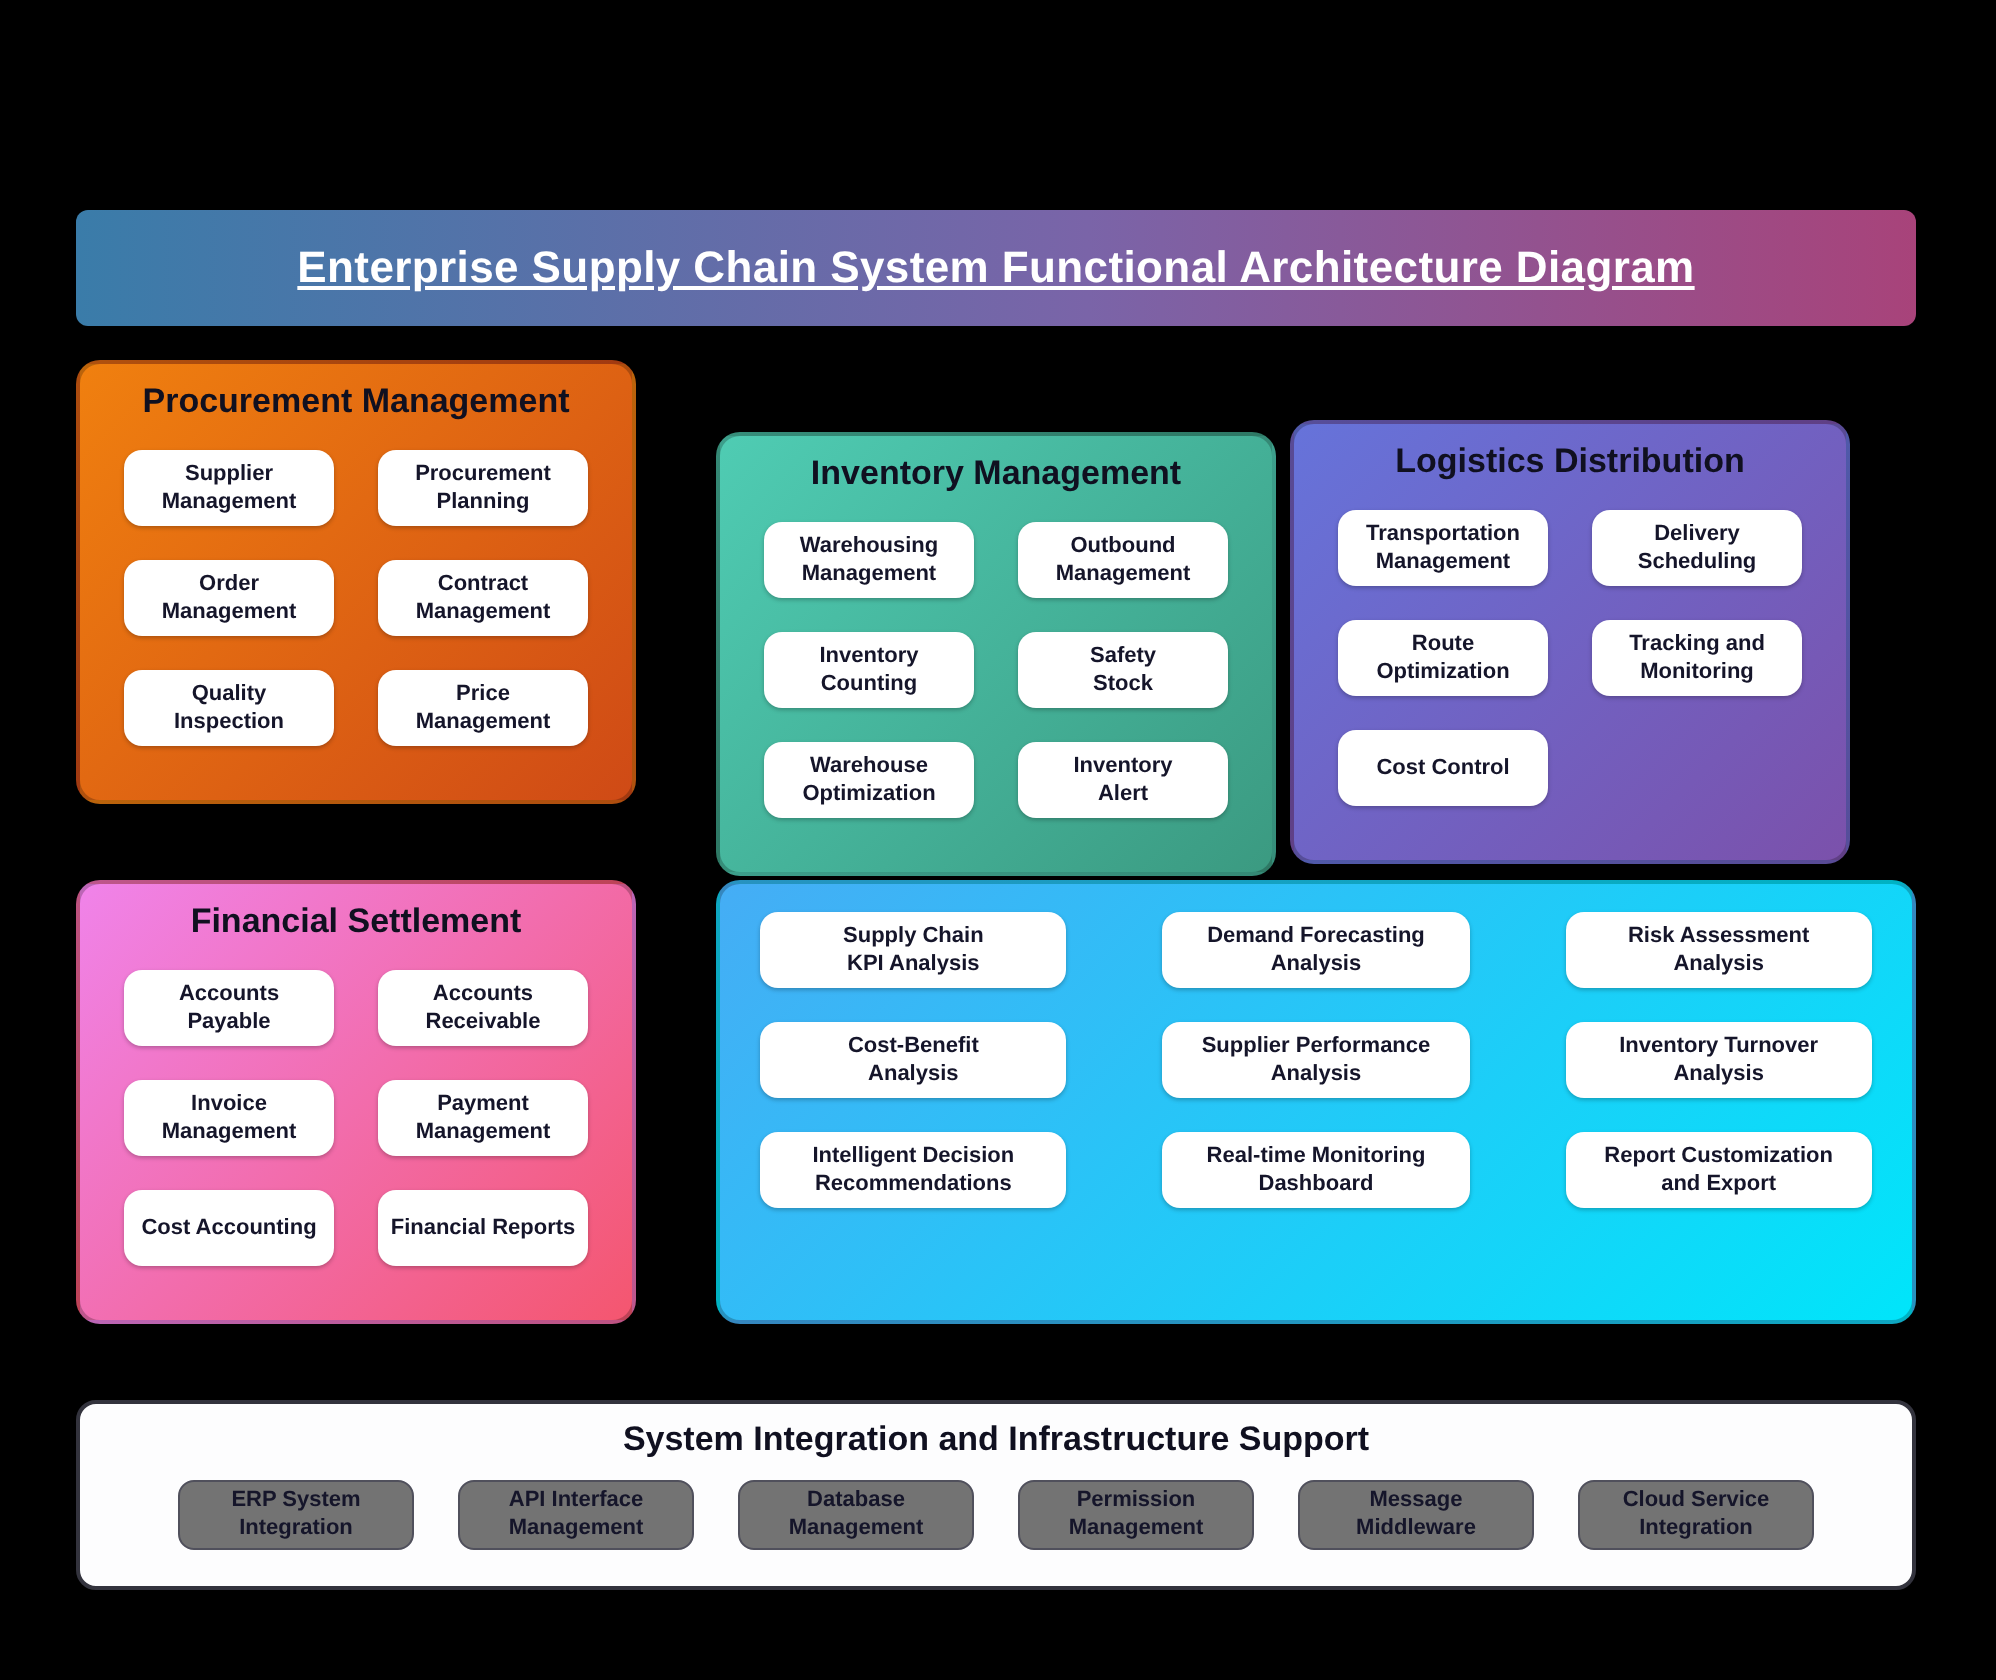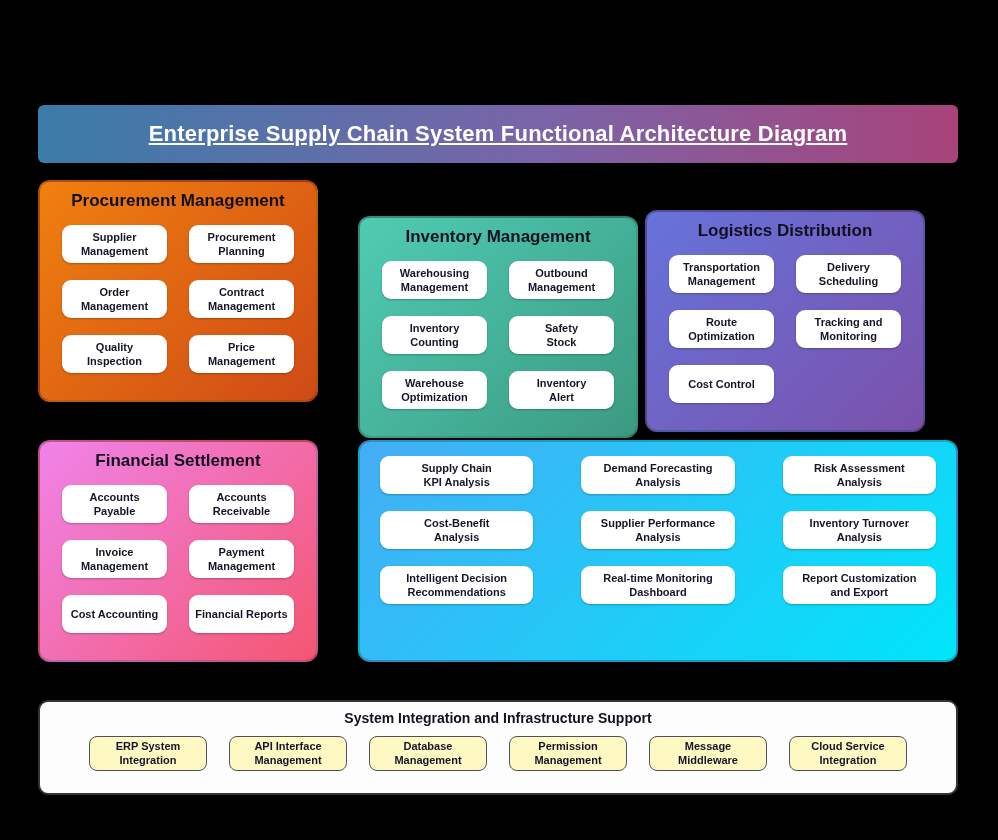--- a/index.html
+++ b/index.html
@@ -116,36 +116,36 @@
     top: 700px;
     width: 920px;
     height: 95px;
     background: #fdfdfe;
     border: 2px solid #33333d;
     border-radius: 10px;
     box-sizing: border-box;
   }
   .footer-title {
     text-align: center;
-    font-size: 14px;
+    font-size: 17px;
     font-weight: bold;
     color: #101020;
     padding-top: 8px;
   }
   .footer-items {
     display: flex;
     justify-content: center;
     gap: 22px;
     margin-top: 10px;
   }
   .footer-box {
     width: 118px;
     min-height: 34px;
     box-sizing: border-box;
-    background: #fef9c3;
+    background: #737373;
     border: 1.5px solid #50505c;
     border-radius: 8px;
     display: flex;
     align-items: center;
     justify-content: center;
     text-align: center;
     font-size: 11px;
     font-weight: bold;
     color: #15152a;
     line-height: 1.3;

